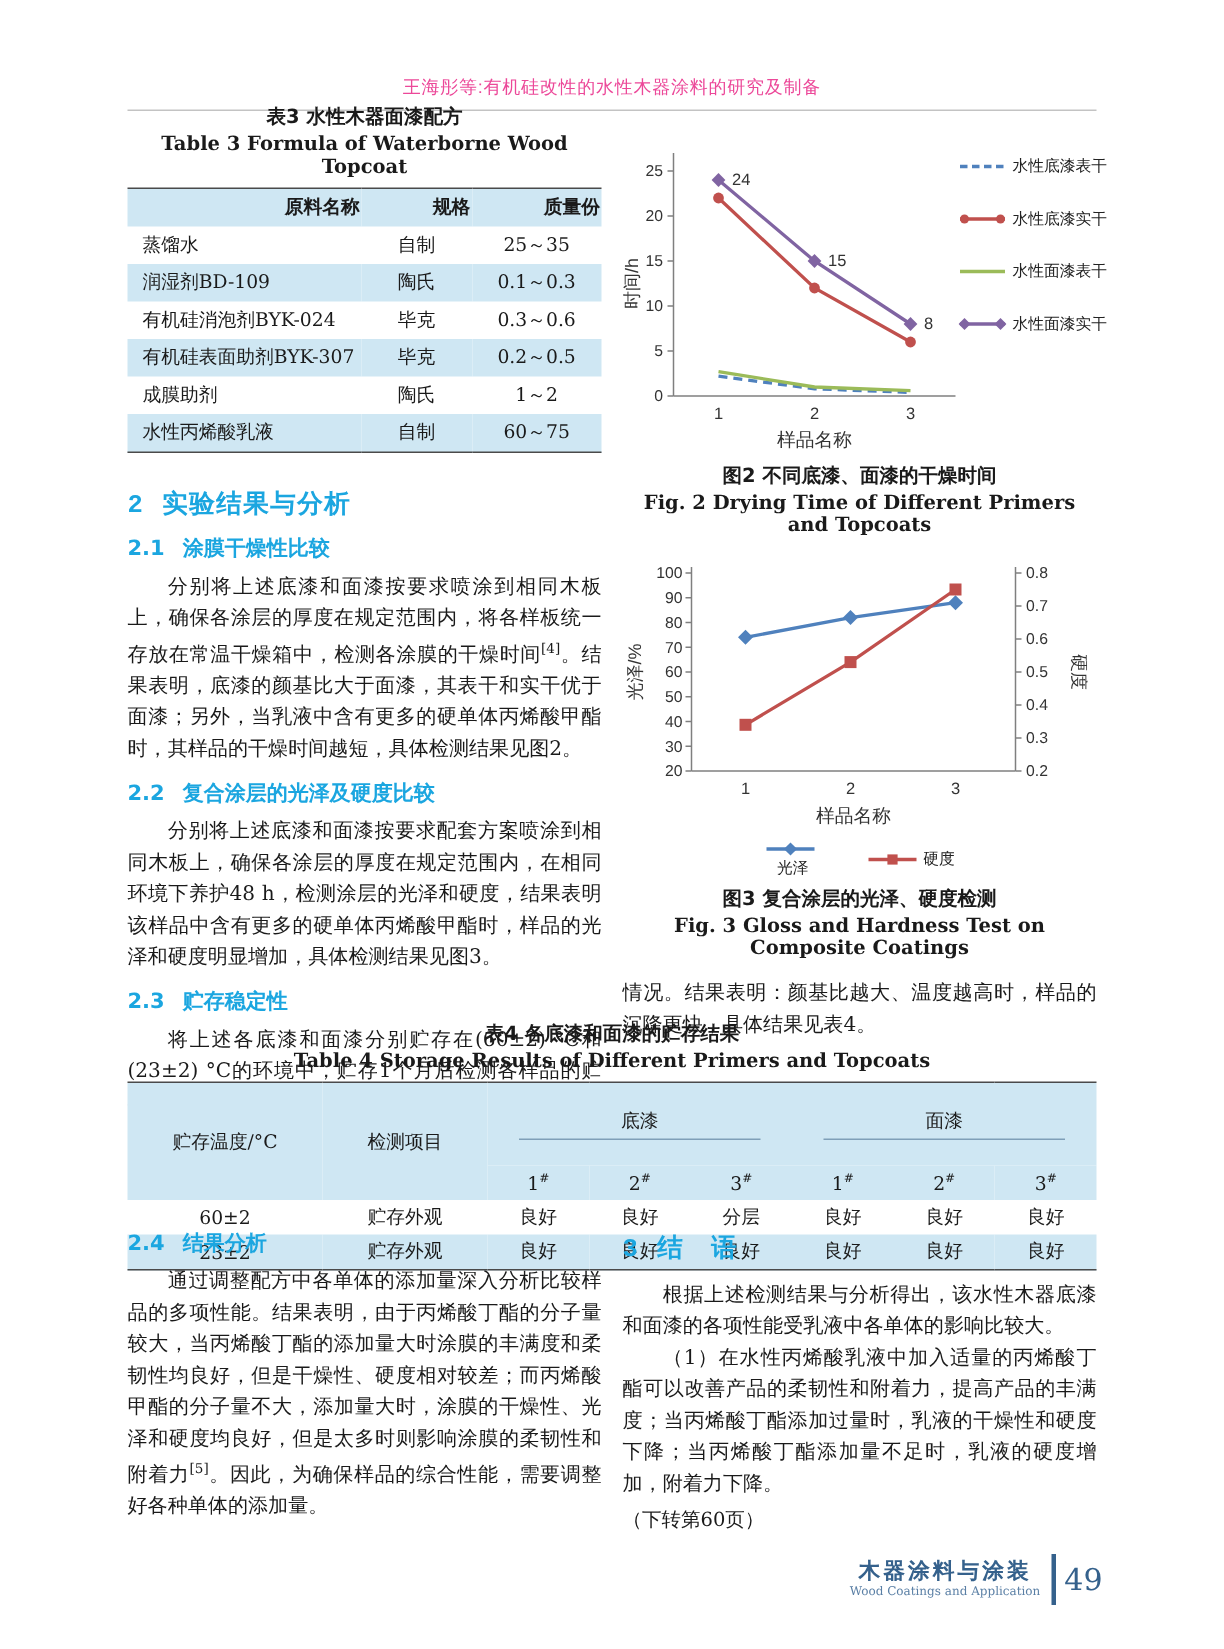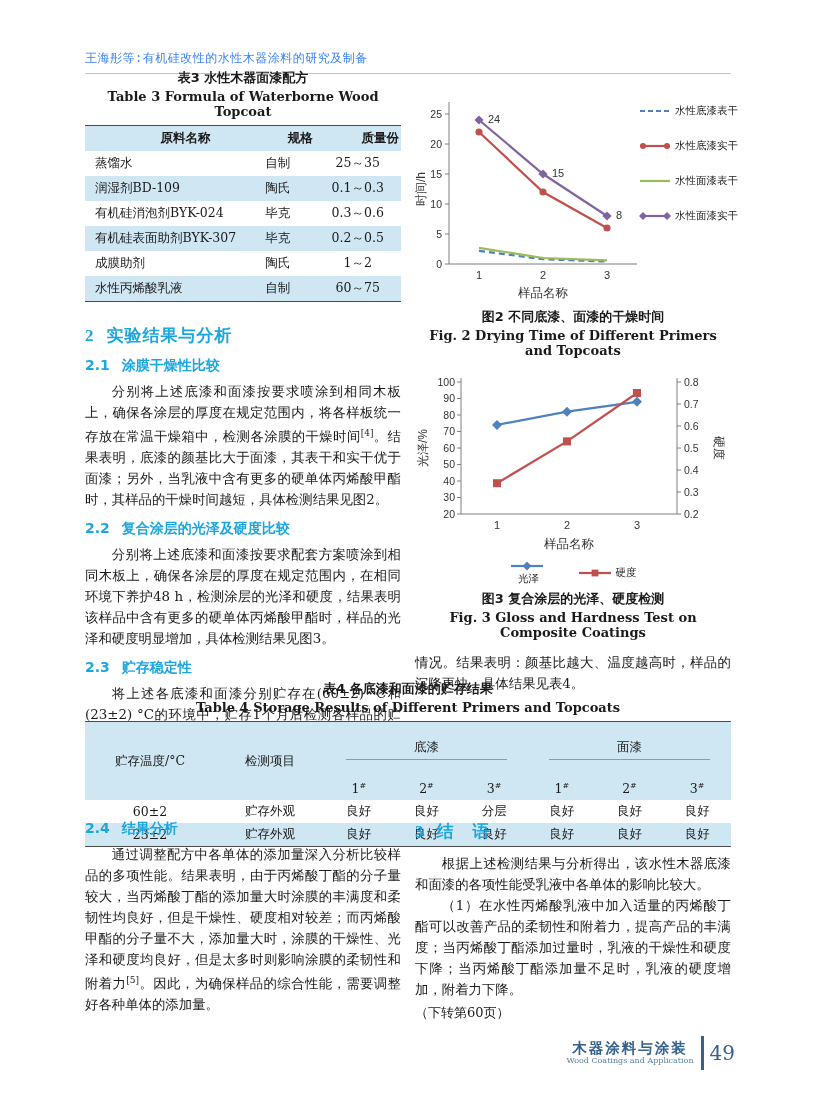--- a/index.html
+++ b/index.html
@@ -1,50 +1,50 @@
 <!DOCTYPE html>
 <html><head>
 <meta charset="utf-8">
 <style>
   html,body{margin:0;padding:0;background:#ffffff;}
   .page{position:relative;width:816px;height:1099px;background:#fff;overflow:hidden;
         font-family:"DejaVu Serif","Liberation Serif",serif;color:#1a1a1a;}
   
-  .running-head{position:absolute;top:50px;left:85px;width:646px;text-align:left;
-    font-size:12px;color:#3b82f6;font-family:Liberation Mono, monospace;letter-spacing:.5px;}
+  .running-head{position:absolute;top:50px;left:85px;width:646px;text-align:center;
+    font-size:12px;color:#ec4899;font-family:Liberation Sans, sans-serif;letter-spacing:.5px;}
   .head-rule{position:absolute;top:73px;left:85px;width:646px;height:0;border-top:1px solid #c3c3c3;}
   
   .col{position:absolute;width:316px;}
   .col-left-top{left:85px;top:69px;}
   .col-right-top{left:415px;top:90px;}
   .col-left-bottom{left:85px;top:820px;}
   .col-right-bottom{left:415px;top:820px;}
   .fullwidth{position:absolute;left:85px;top:680px;width:646px;}
   
   .tbl-cap-cn{ text-align:center;font-weight:bold;font-size:13px;
     font-family:"DejaVu Sans","Liberation Sans",sans-serif;}
   .tbl-cap-en{ text-align:center;font-weight:bold;font-size:13px;margin:2px 0 6px 0;
     font-family:"DejaVu Serif","Liberation Serif",serif;}
   
   table.t3{width:100%;border-collapse:collapse;border-top:1.4px solid #4a4a4a;border-bottom:1.4px solid #4a4a4a;
     font-size:12.5px;font-family:"DejaVu Serif","Liberation Serif",serif;}
-  table.t3 th{font-weight:bold;height:23px;background:#cfe7f3;text-align:center;padding-left:46px;}
+  table.t3 th{font-weight:bold;height:23px;background:#cfe7f3;text-align:right;padding-left:46px;}
   table.t3 td{height:23px;text-align:center;}
   table.t3 td:first-child{text-align:left;padding-left:10px;}
   table.t3 tbody tr:nth-child(even) td{background:#cfe7f3;}
   
   table.t4{width:100%;border-collapse:collapse;border-top:1.4px solid #4a4a4a;border-bottom:1.4px solid #4a4a4a;
     font-size:12.5px;font-family:"DejaVu Serif","Liberation Serif",serif;}
   table.t4 th{font-weight:normal;background:#cfe7f3;height:21px;text-align:center;}
   table.t4 td{height:21px;text-align:center;}
   table.t4 tbody tr:nth-child(2) td{background:#cfe7f3;}
   .grp{display:block;margin:16px 20px;padding-bottom:3px;border-bottom:1px solid #7f9fb8;}
   sup.hash{font-size:8px;}
   
-  .h-main{color:#1ba6e0;font-family:Liberation Serif, serif;font-weight:bold;
+  .h-main{color:#1ba6e0;font-family:Liberation Mono, monospace;font-weight:bold;
     font-size:17px;margin:22px 0 10px 0;letter-spacing:1px;}
   .h-sub{color:#1ba6e0;font-family:"DejaVu Sans","Liberation Sans",sans-serif;font-weight:bold;
     font-size:14px;margin:10px 0 6px 0;}
   .h-num{margin-right:12px;}
   
   .para{font-size:13.4px;line-height:21px;text-align:justify;margin:0;text-indent:2em;}
   .para.noindent{text-indent:0;}
   sup.ref{font-size:9px;color:#1a1a1a;}
   .continued{font-size:13px;text-align:left;margin-top:4px;}
   

